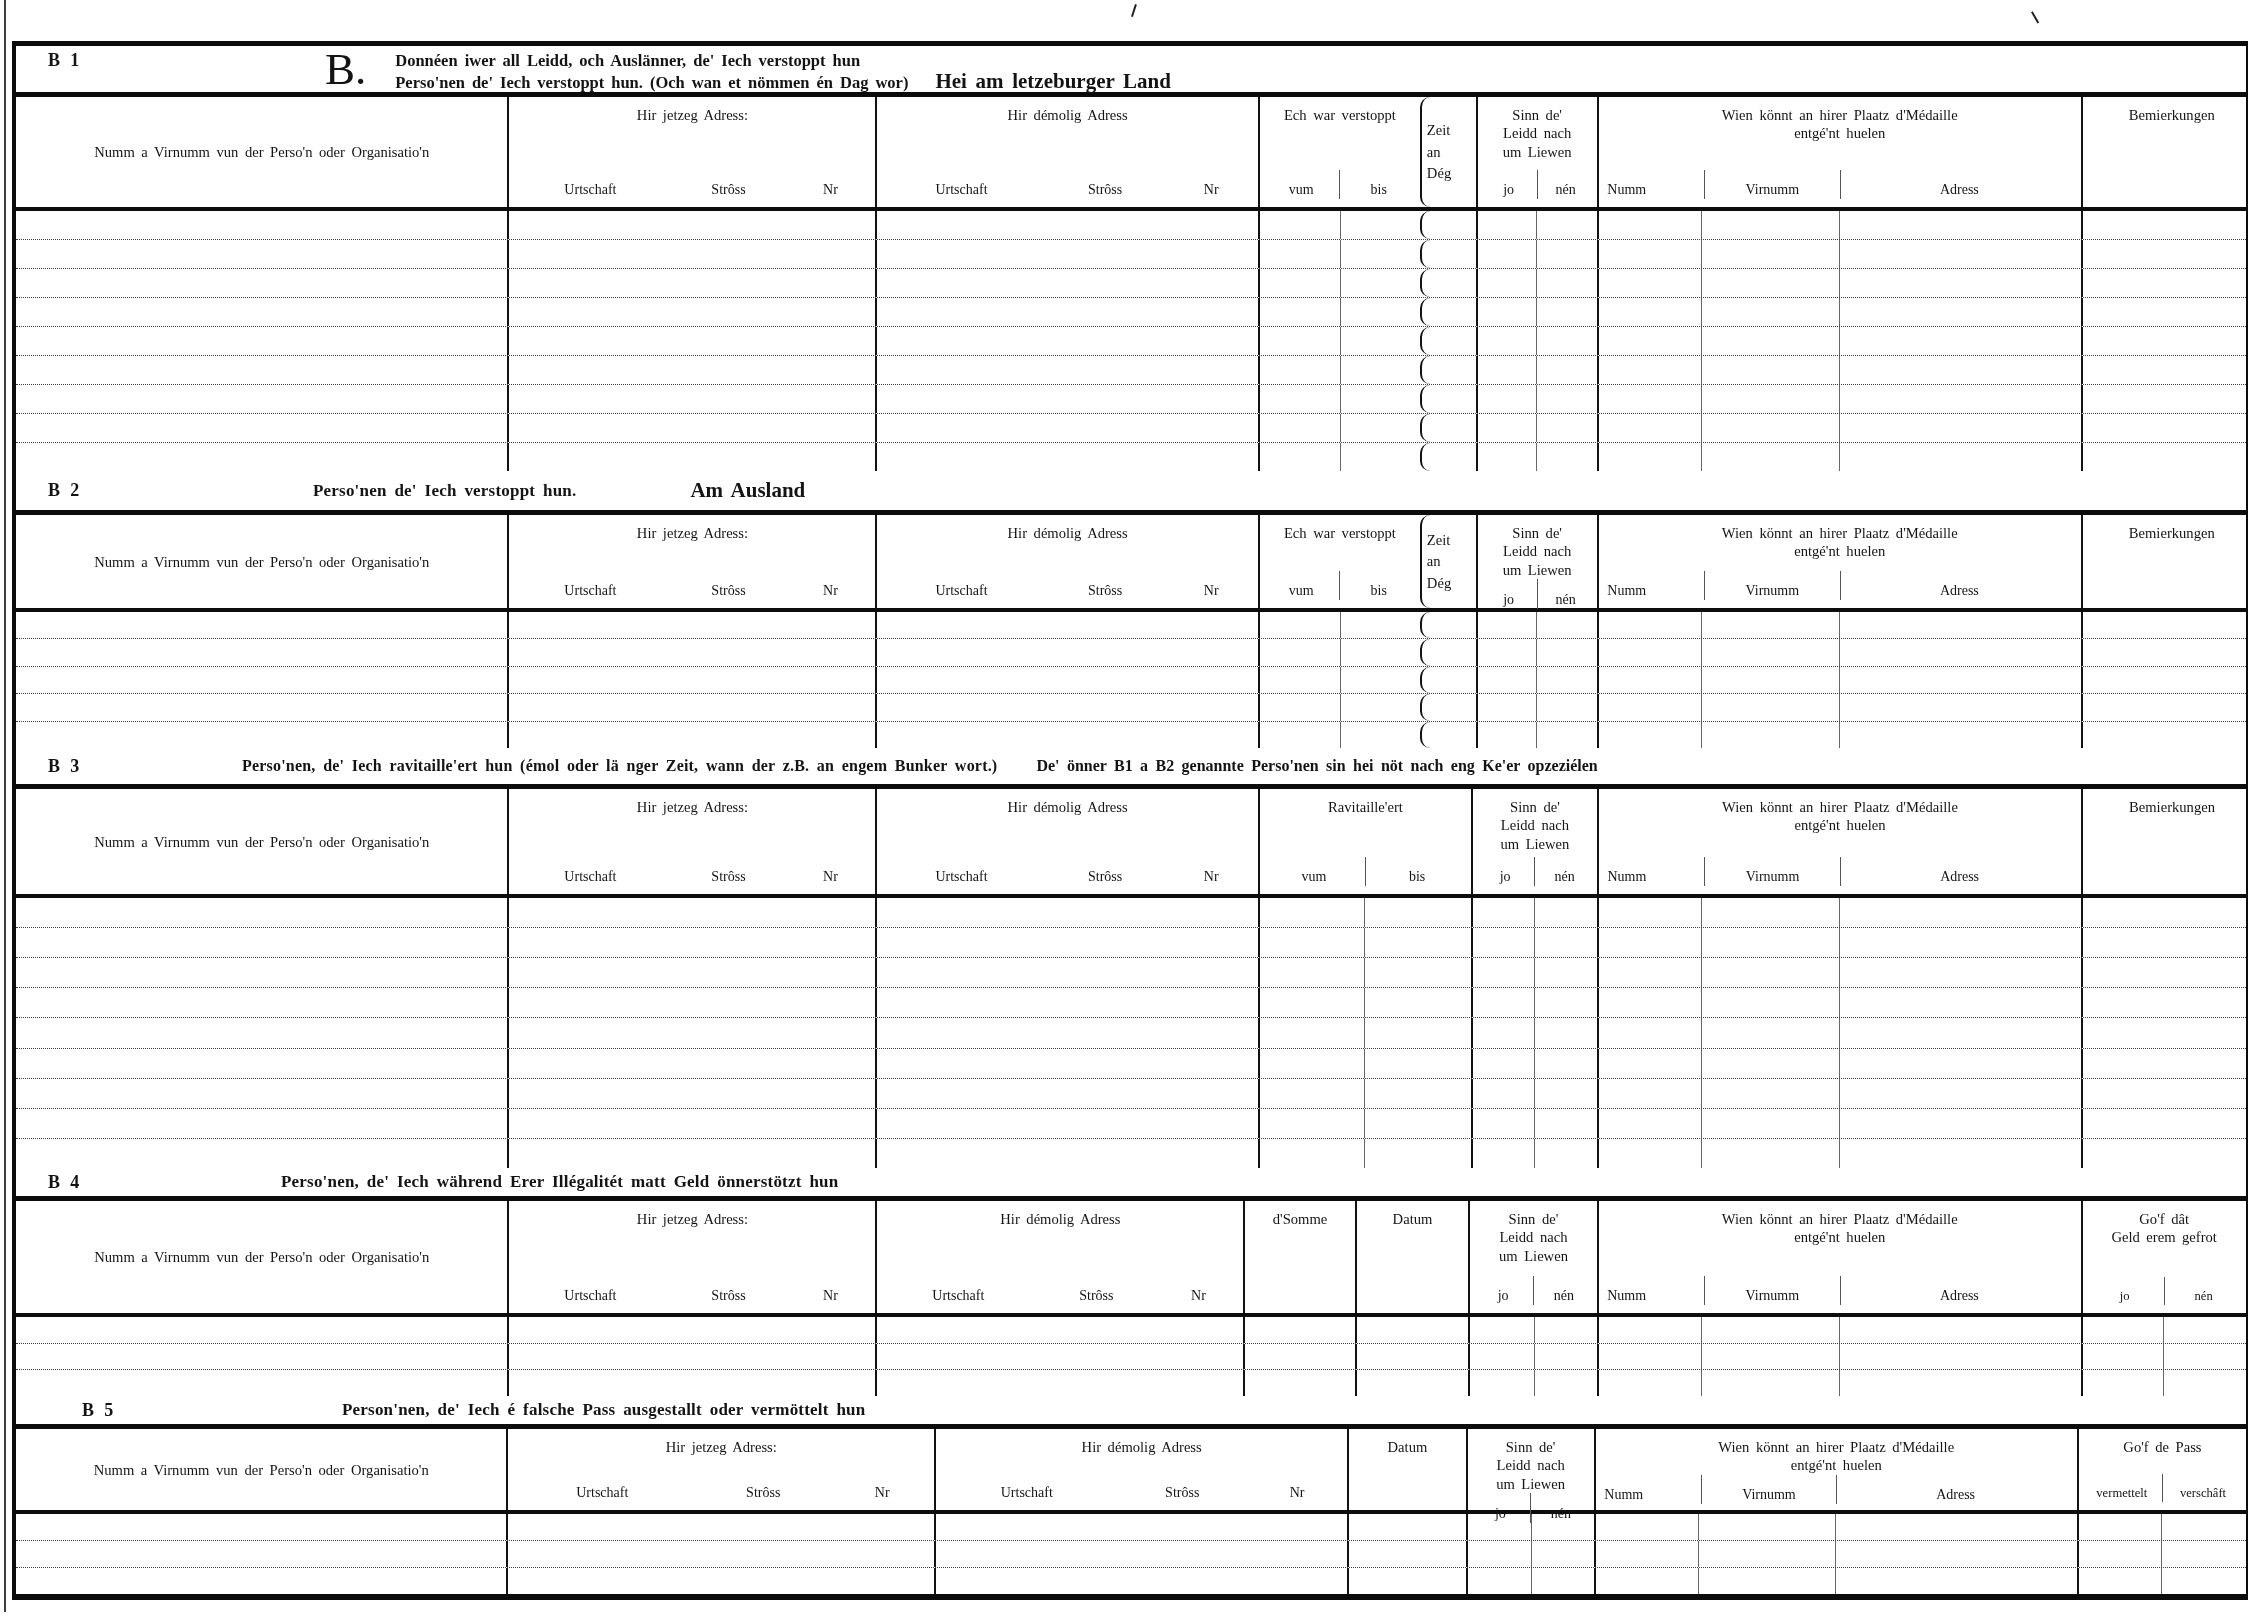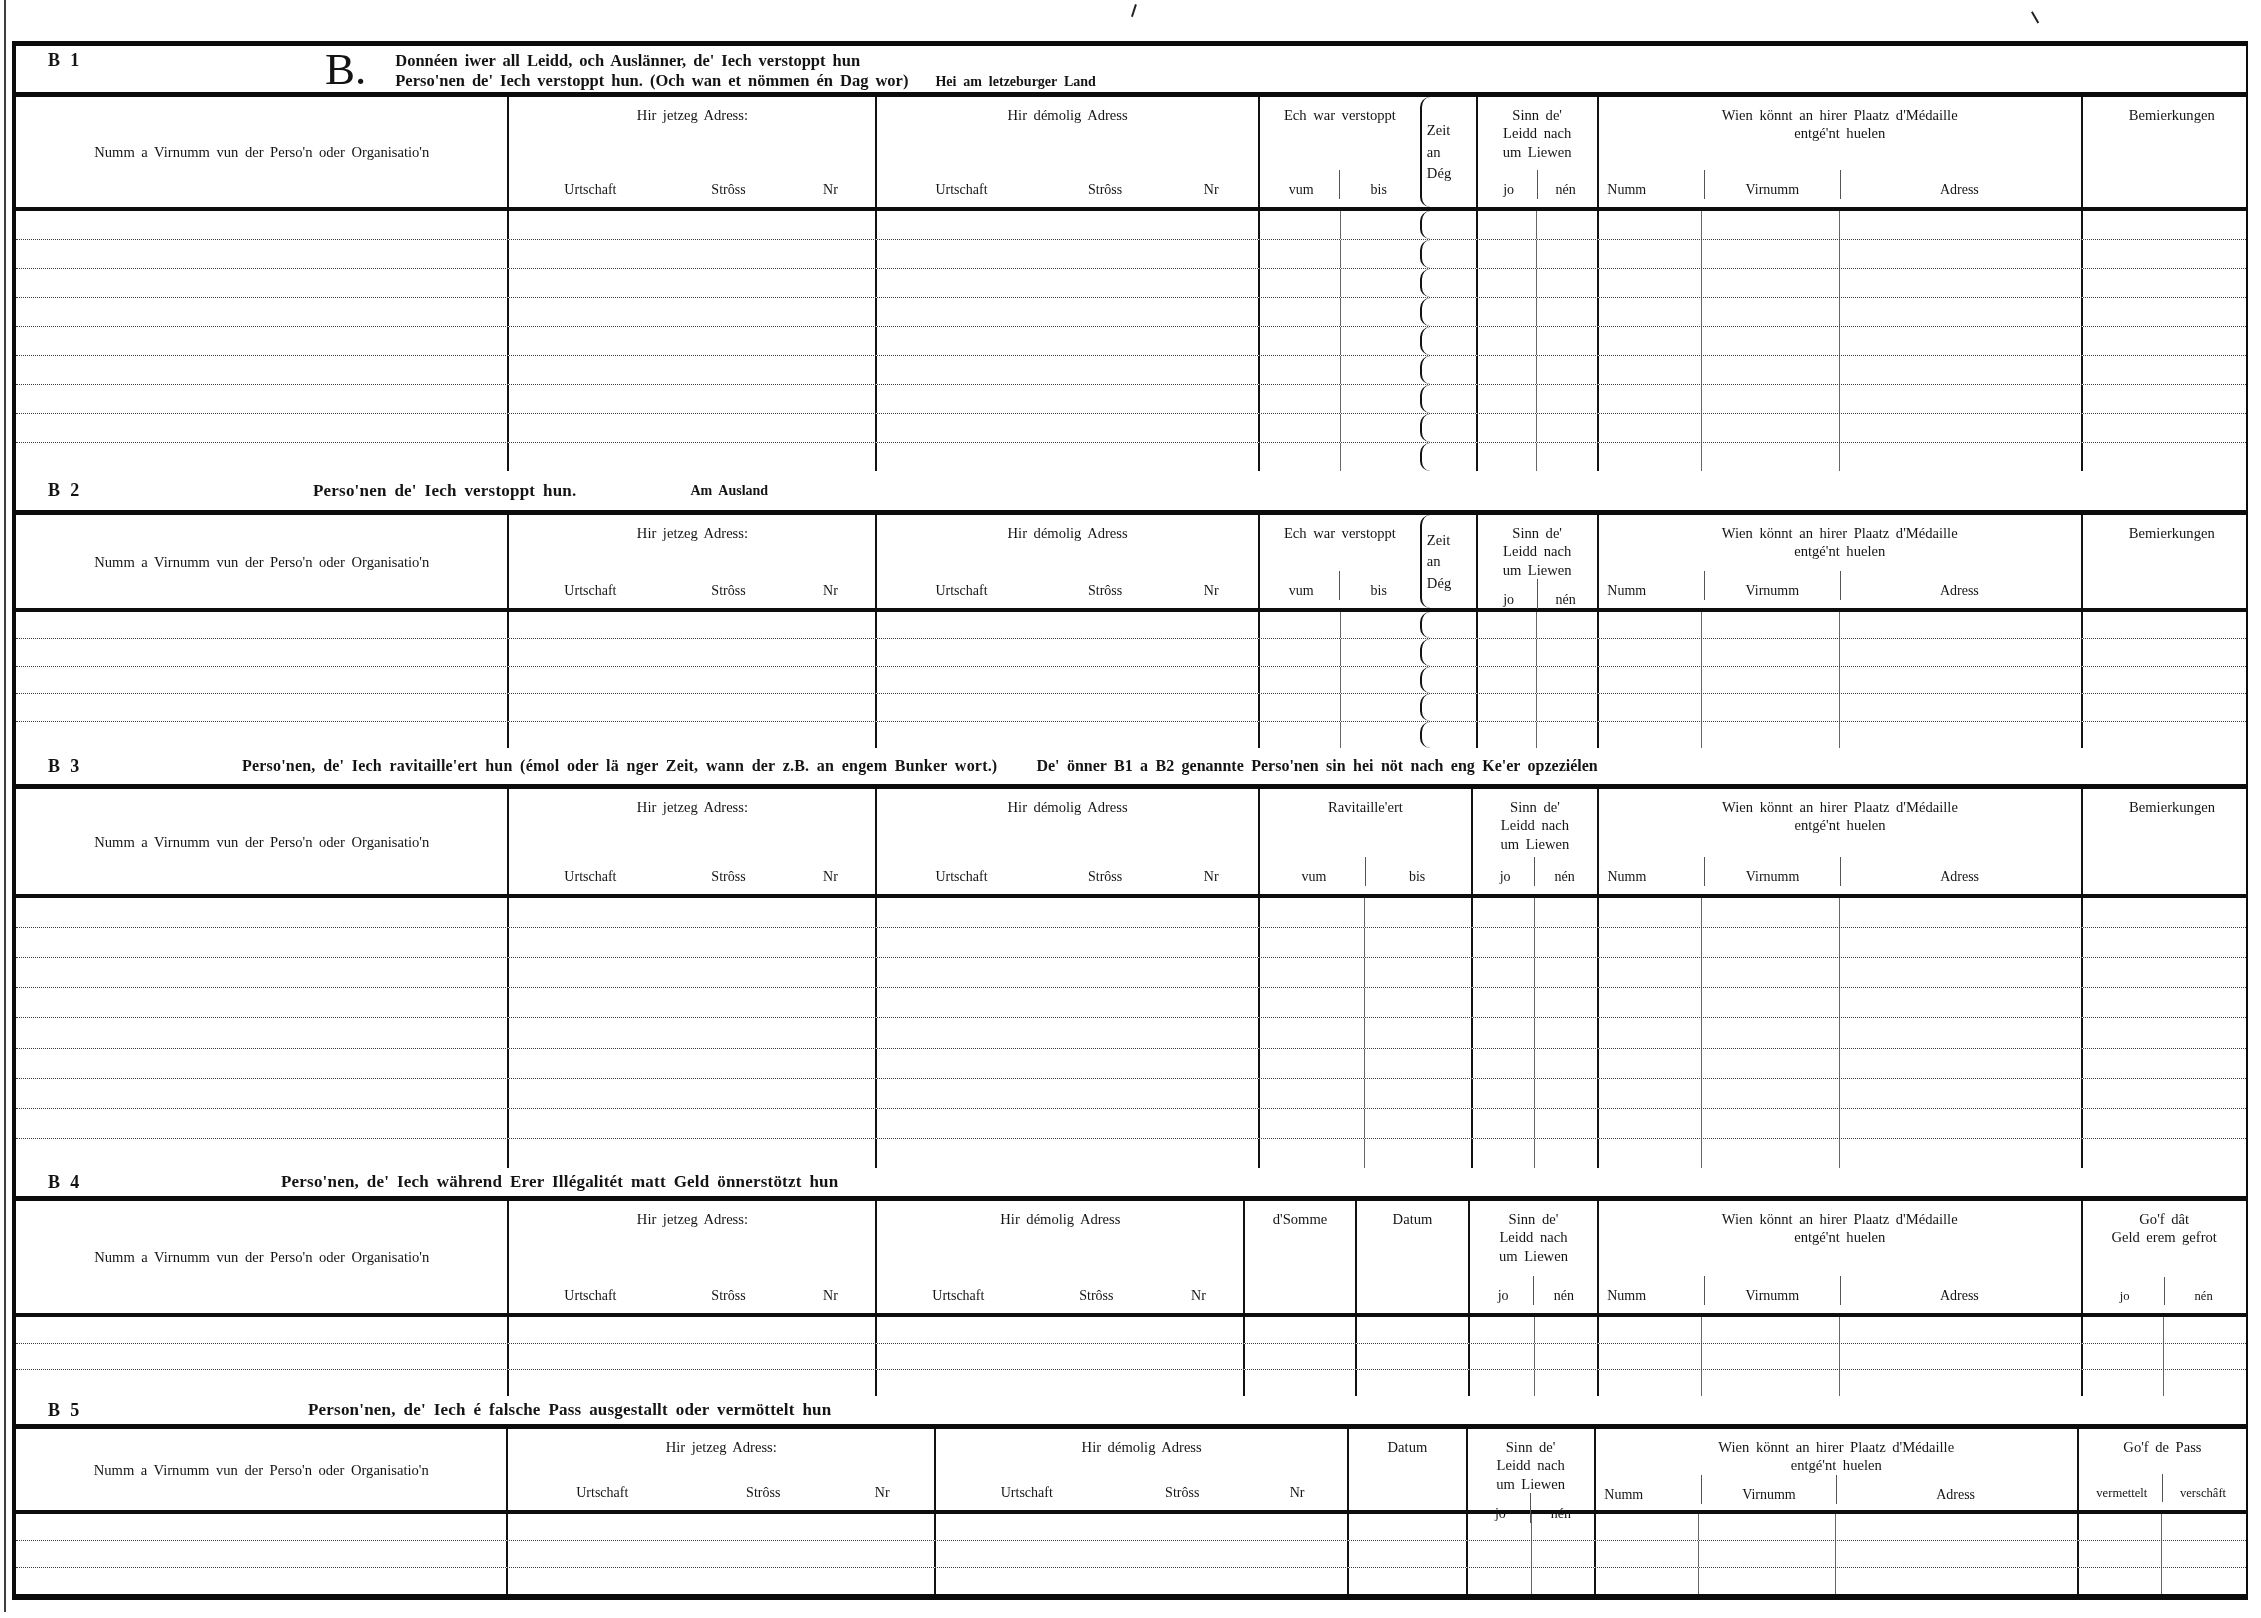--- a/index.html
+++ b/index.html
@@ -19,30 +19,30 @@
     border-top:5.8px solid #0b0b0b; border-bottom:6.8px solid #0b0b0b;
     border-left:4.9px solid #0b0b0b; border-right:2.9px solid #0b0b0b;
     background:#fff;
   }
 
   
   .titlebar { display:flex; align-items:center; border-bottom:5.3px solid #0c0c0c; font-weight:bold; }
   .titlebar.not-first { border-top:0; }
   .sec-label { margin-left:32px; width:73px; font-size:18px; font-weight:bold; letter-spacing:2.9px; flex:none; }
   .t-title { font-size:17px; letter-spacing:0.2px; word-spacing:3.4px; }
-  .t-emph { font-size:14px; font-weight:bold; word-spacing:3.4px; }
+  .t-emph { font-size:21px; font-weight:bold; word-spacing:3.4px; }
   .tb1 { height:51px; align-items:flex-start; padding-top:3.9px; }
   .tb1 .bigB { font-size:45px; line-height:38px; font-weight:400; margin-left:204px; flex:none; }
   .tb1 .t-block { margin-left:29px; padding-top:1px; }
   .tb1 .t-line { font-size:16.5px; line-height:20.4px; word-spacing:2.9px; }
   .tb1 .t-emph { margin-left:27px; }
   .tb2 { height:44px; } .tb2 .t-title { margin-left:192px;text-align:right; } .tb2 .t-emph { margin-left:114px; }
   .tb3 { height:41px; } .tb3 .t-title { margin-left:121px; } .tb3 .t-emph { margin-left:39px; }
   .tb4 { height:33px; } .tb4 .t-title { margin-left:160px; }
-  .tb5 { height:33px; } .tb5 .t-title { margin-left:187px; }
+  .tb5 { height:33px;padding-left:34px; } .tb5 .t-title { margin-left:187px; }
   .tb3 .t-title, .tb3 .t-emph { font-size:16px; }
 
   
   .hdr { display:flex; border-bottom:4.4px solid #0d0d0d; width:100%; }
   .h1 { height:114px; } .h2 { height:97px; } .h3 { height:109px; } .h4 { height:116px; } .h5 { height:85px; }
   .g { display:flex; flex-direction:column; justify-content:space-between; padding:8.7px 2.9px 7.8px; }
   .g .main { text-align:center; font-size:14.6px; word-spacing:2.9px; line-height:18.5px; }
   .g-center { justify-content:center; } .g-top { justify-content:flex-start; }
   .blk { display:block; }
   .subrow { display:flex; align-items:flex-end; font-size:14px; }

